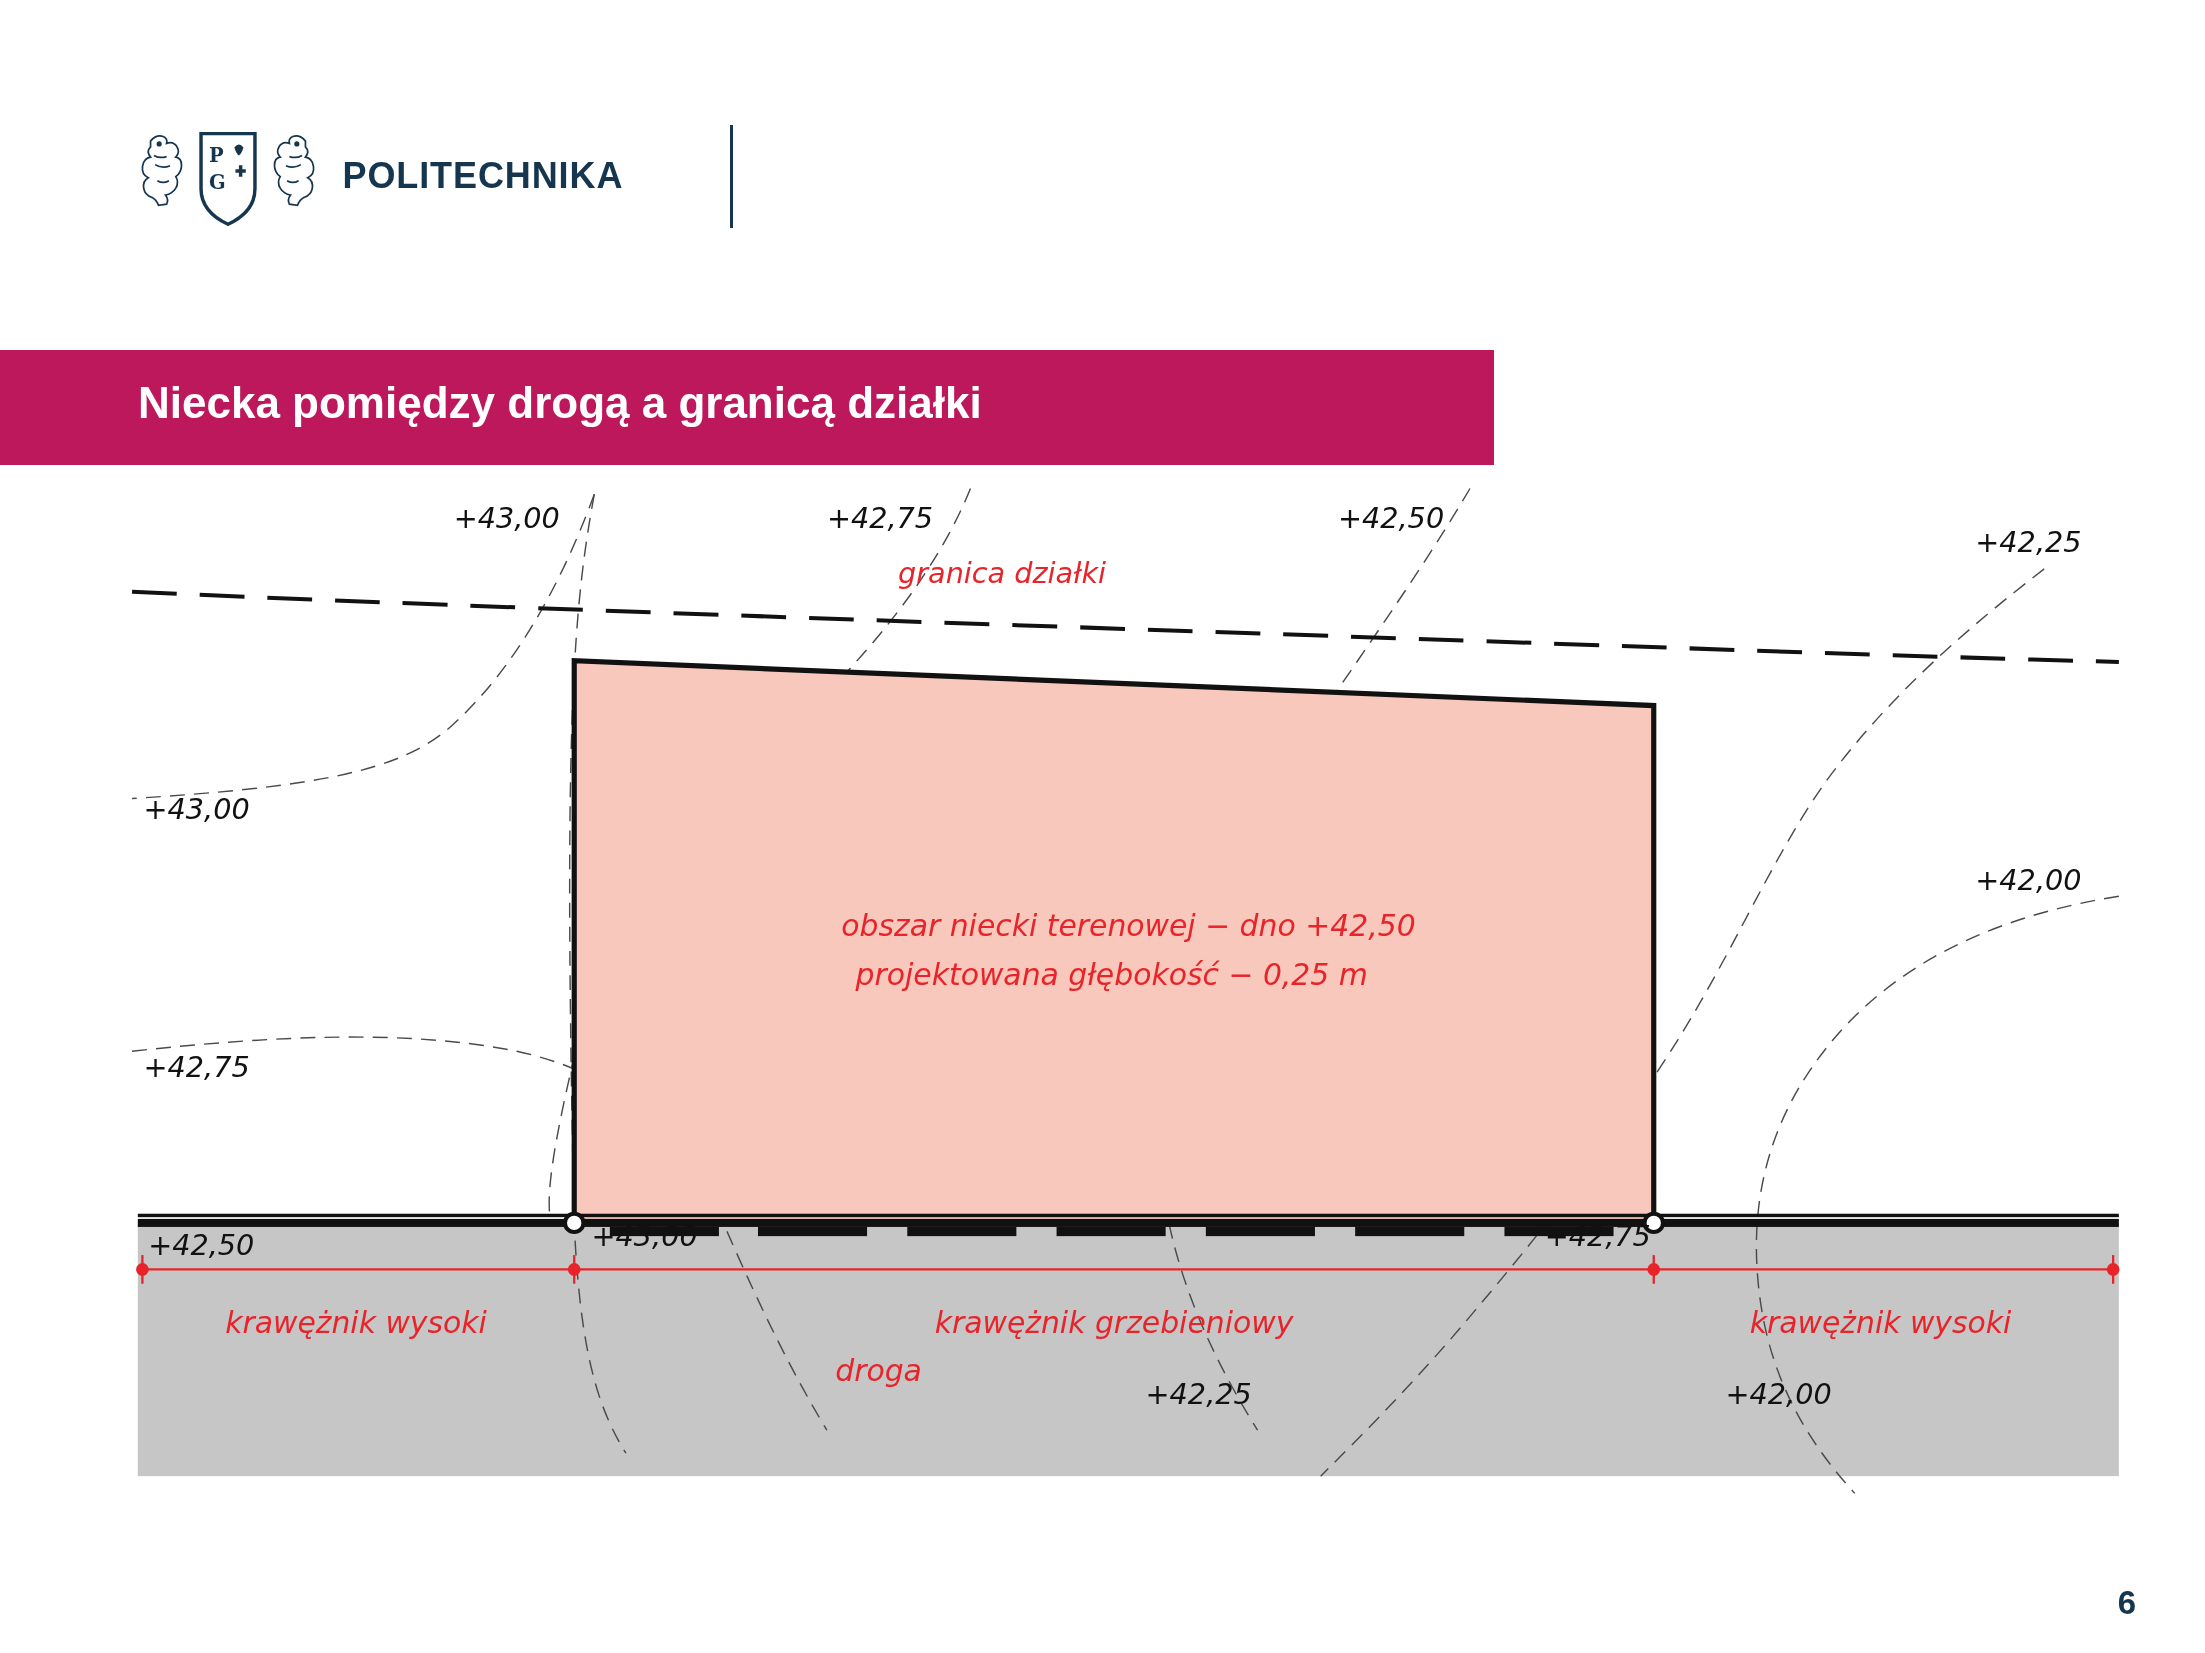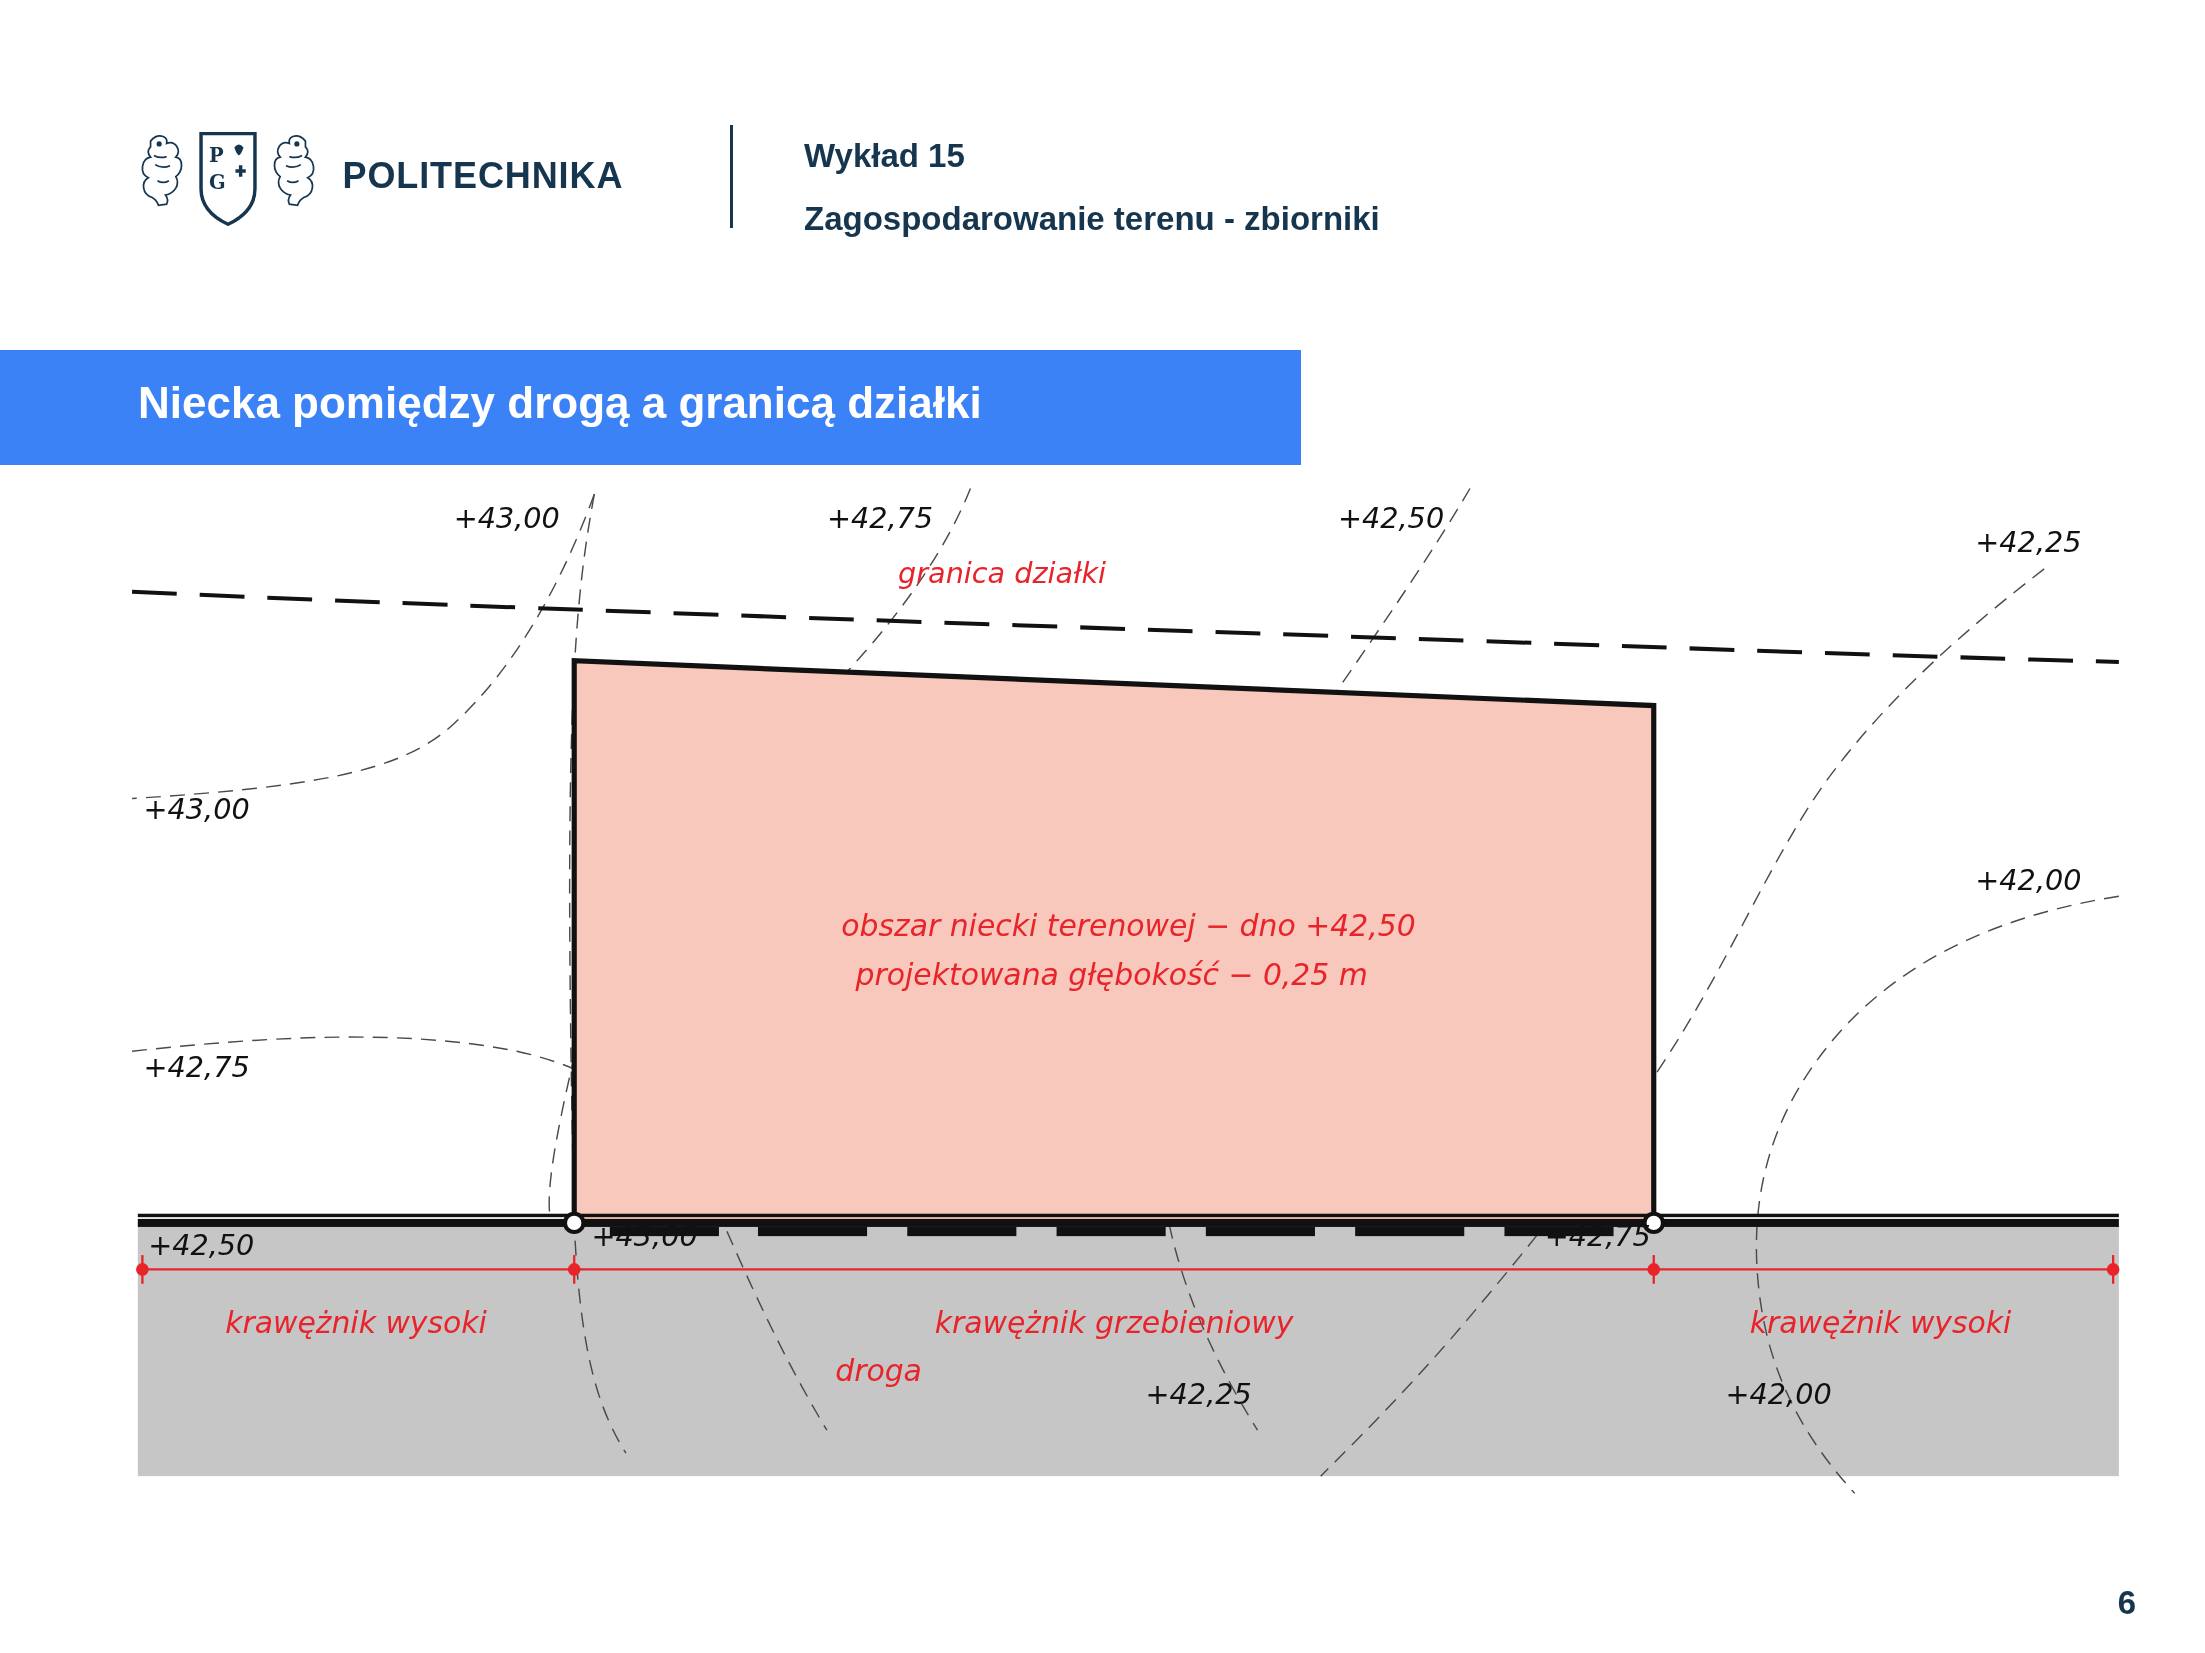--- a/index.html
+++ b/index.html
@@ -66,23 +66,23 @@
     font-weight: bold;
     line-height: 1.25;
     margin-top: 22px;
   }
 
   
   #title-bar {
     position: absolute;
     left: 0;
     top: 350px;
-    width: 1301px;
+    width: 1494px;
     height: 115px;
-    background: #3b82f6;
+    background: #be185d;
   }
   #title-bar-text {
     position: absolute;
     left: 138px;
     top: 27.6px;
     color: #ffffff;
     font-size: 44px;
     font-weight: bold;
     white-space: nowrap;
   }
@@ -147,24 +147,20 @@
         </g>
       </svg>
     </div>
     <div id="logo-text">
       <div>POLITECHNIKA</div>
     </div>
   </div>
 
   <div id="header-divider"></div>
 
-  <div id="header-titles">
-    <div id="lecture-label">Wykład 15</div>
-    <div id="lecture-subtitle">Zagospodarowanie terenu - zbiorniki</div>
-  </div>
 </div>
 
 <div id="title-bar">
   <div id="title-bar-text">Niecka pomiędzy drogą a granicą działki</div>
 </div>
 
 <div id="drawing">
 <svg width="2205" height="1114" viewBox="0 0 3840 1940" xmlns="http://www.w3.org/2000/svg">
 
   <rect x="240" y="1300" width="3450" height="440" fill="#c6c6c6"></rect>

